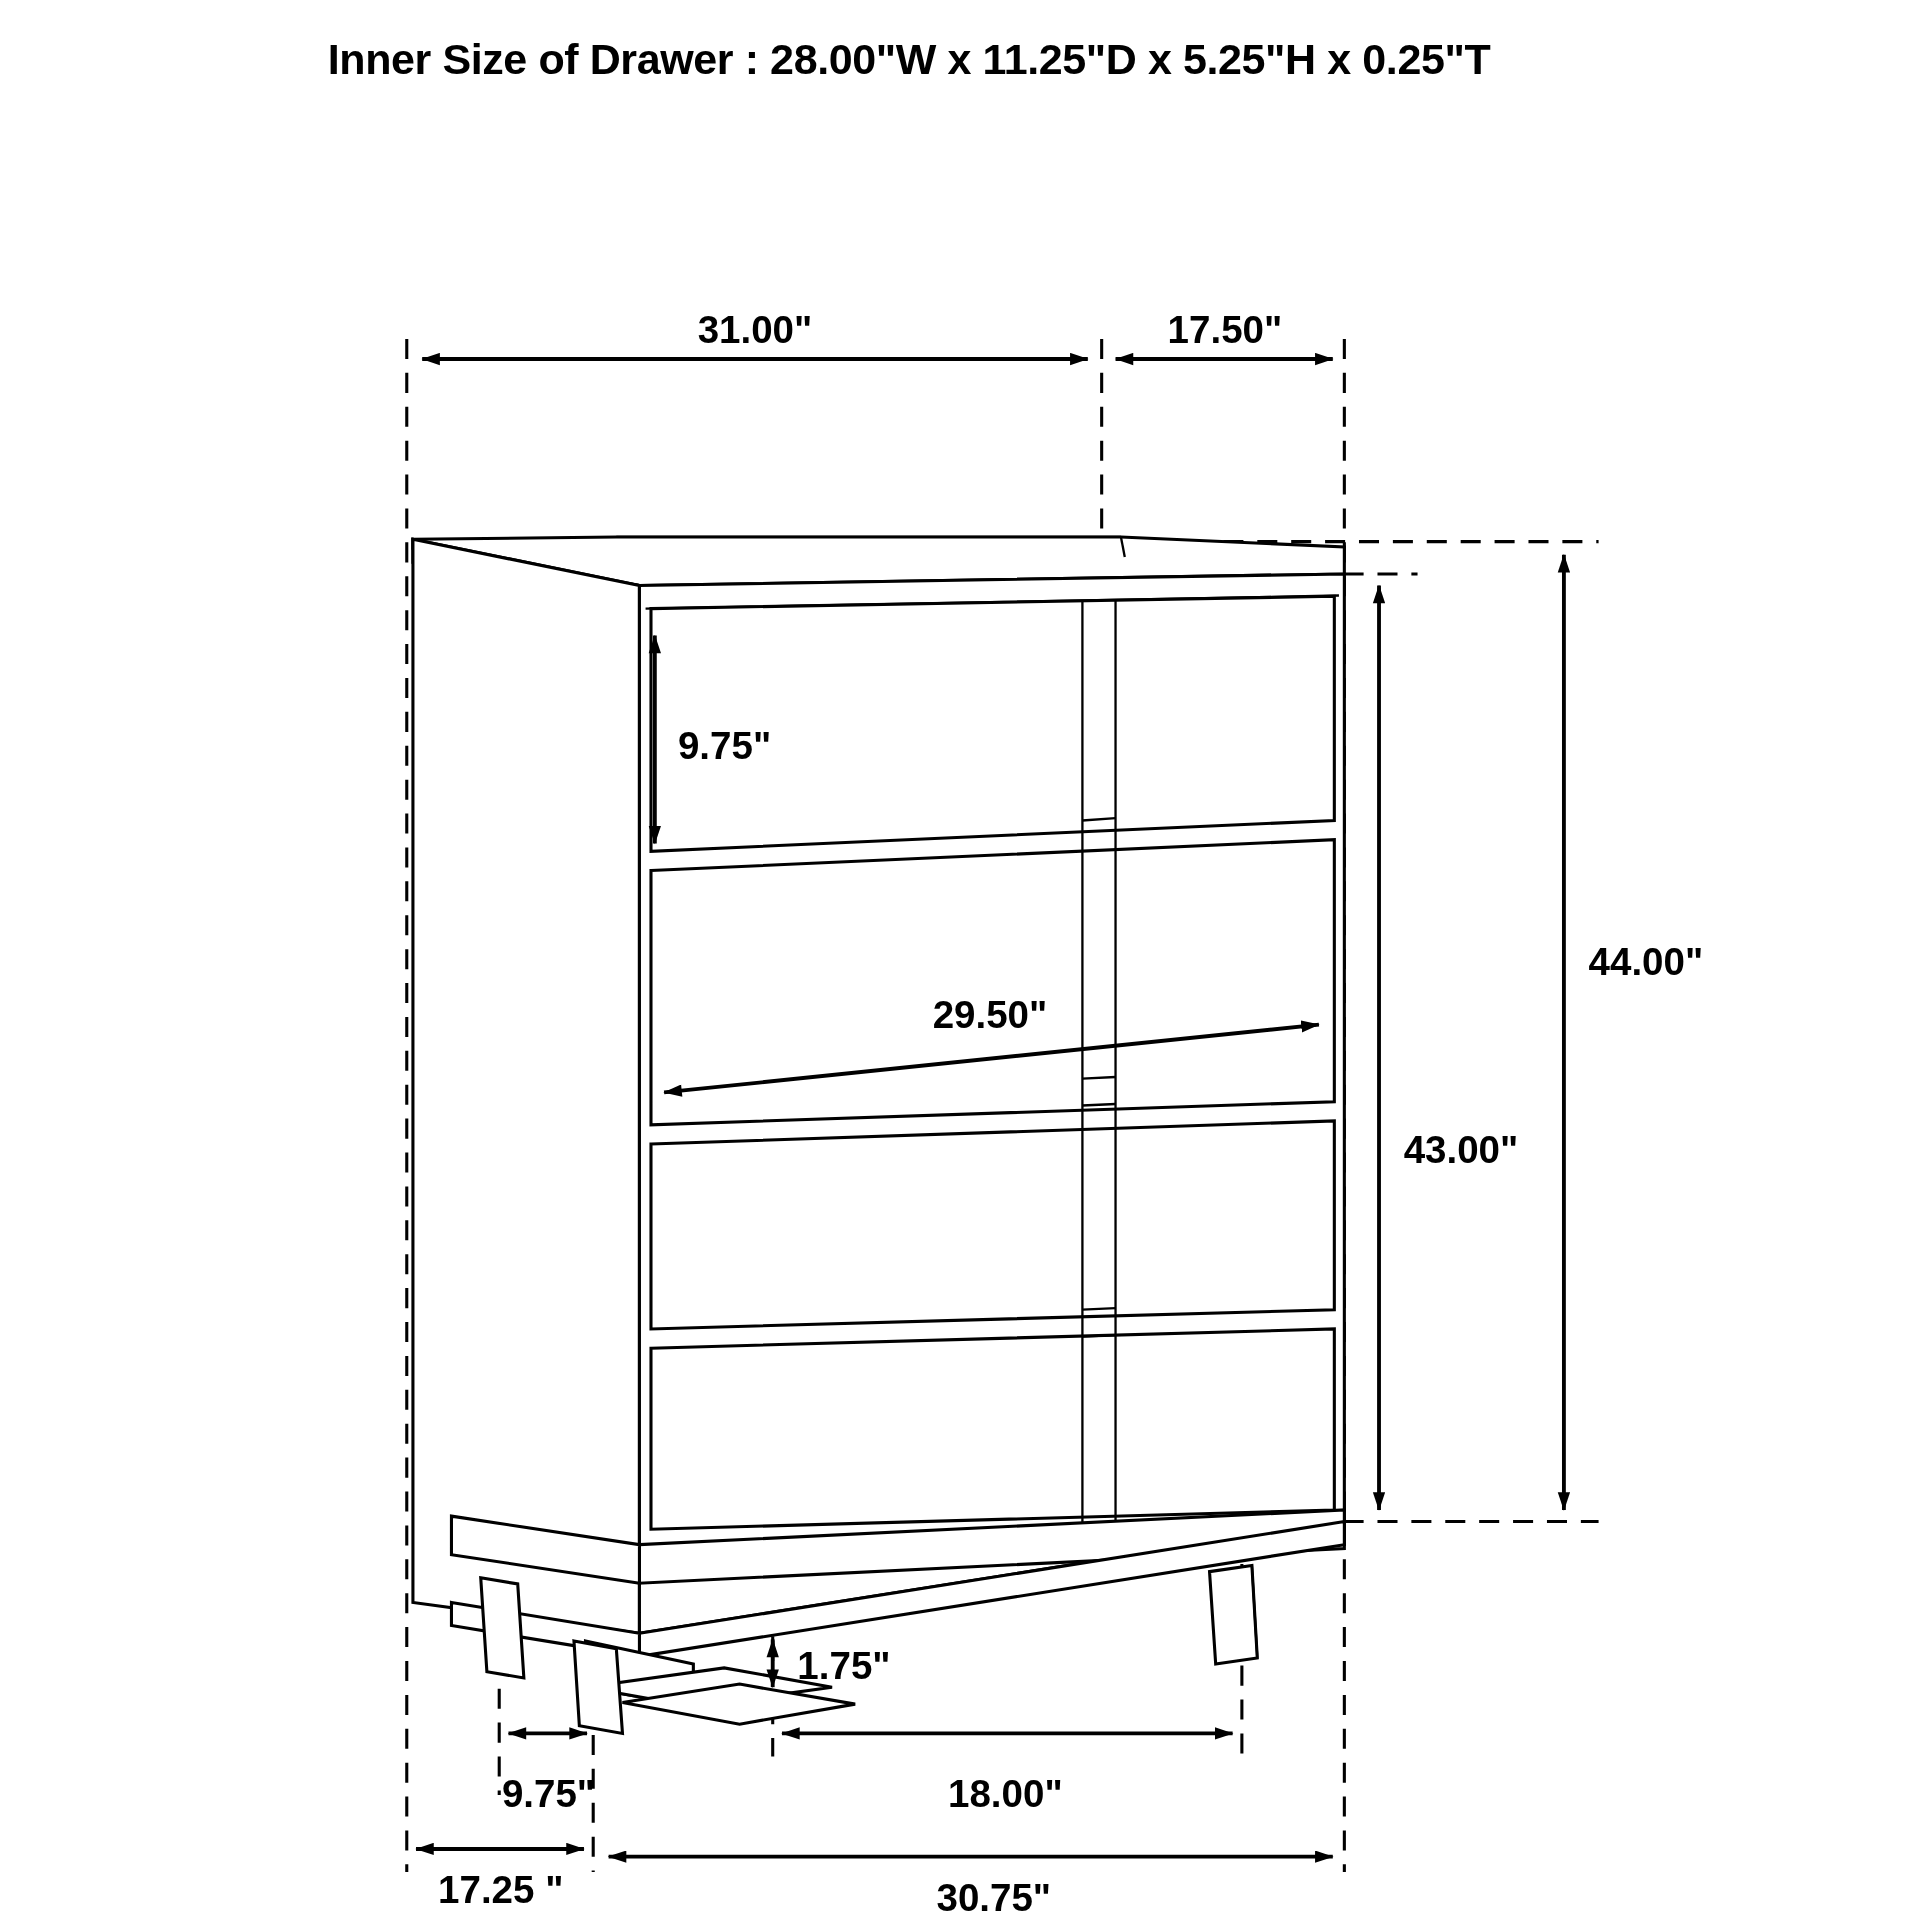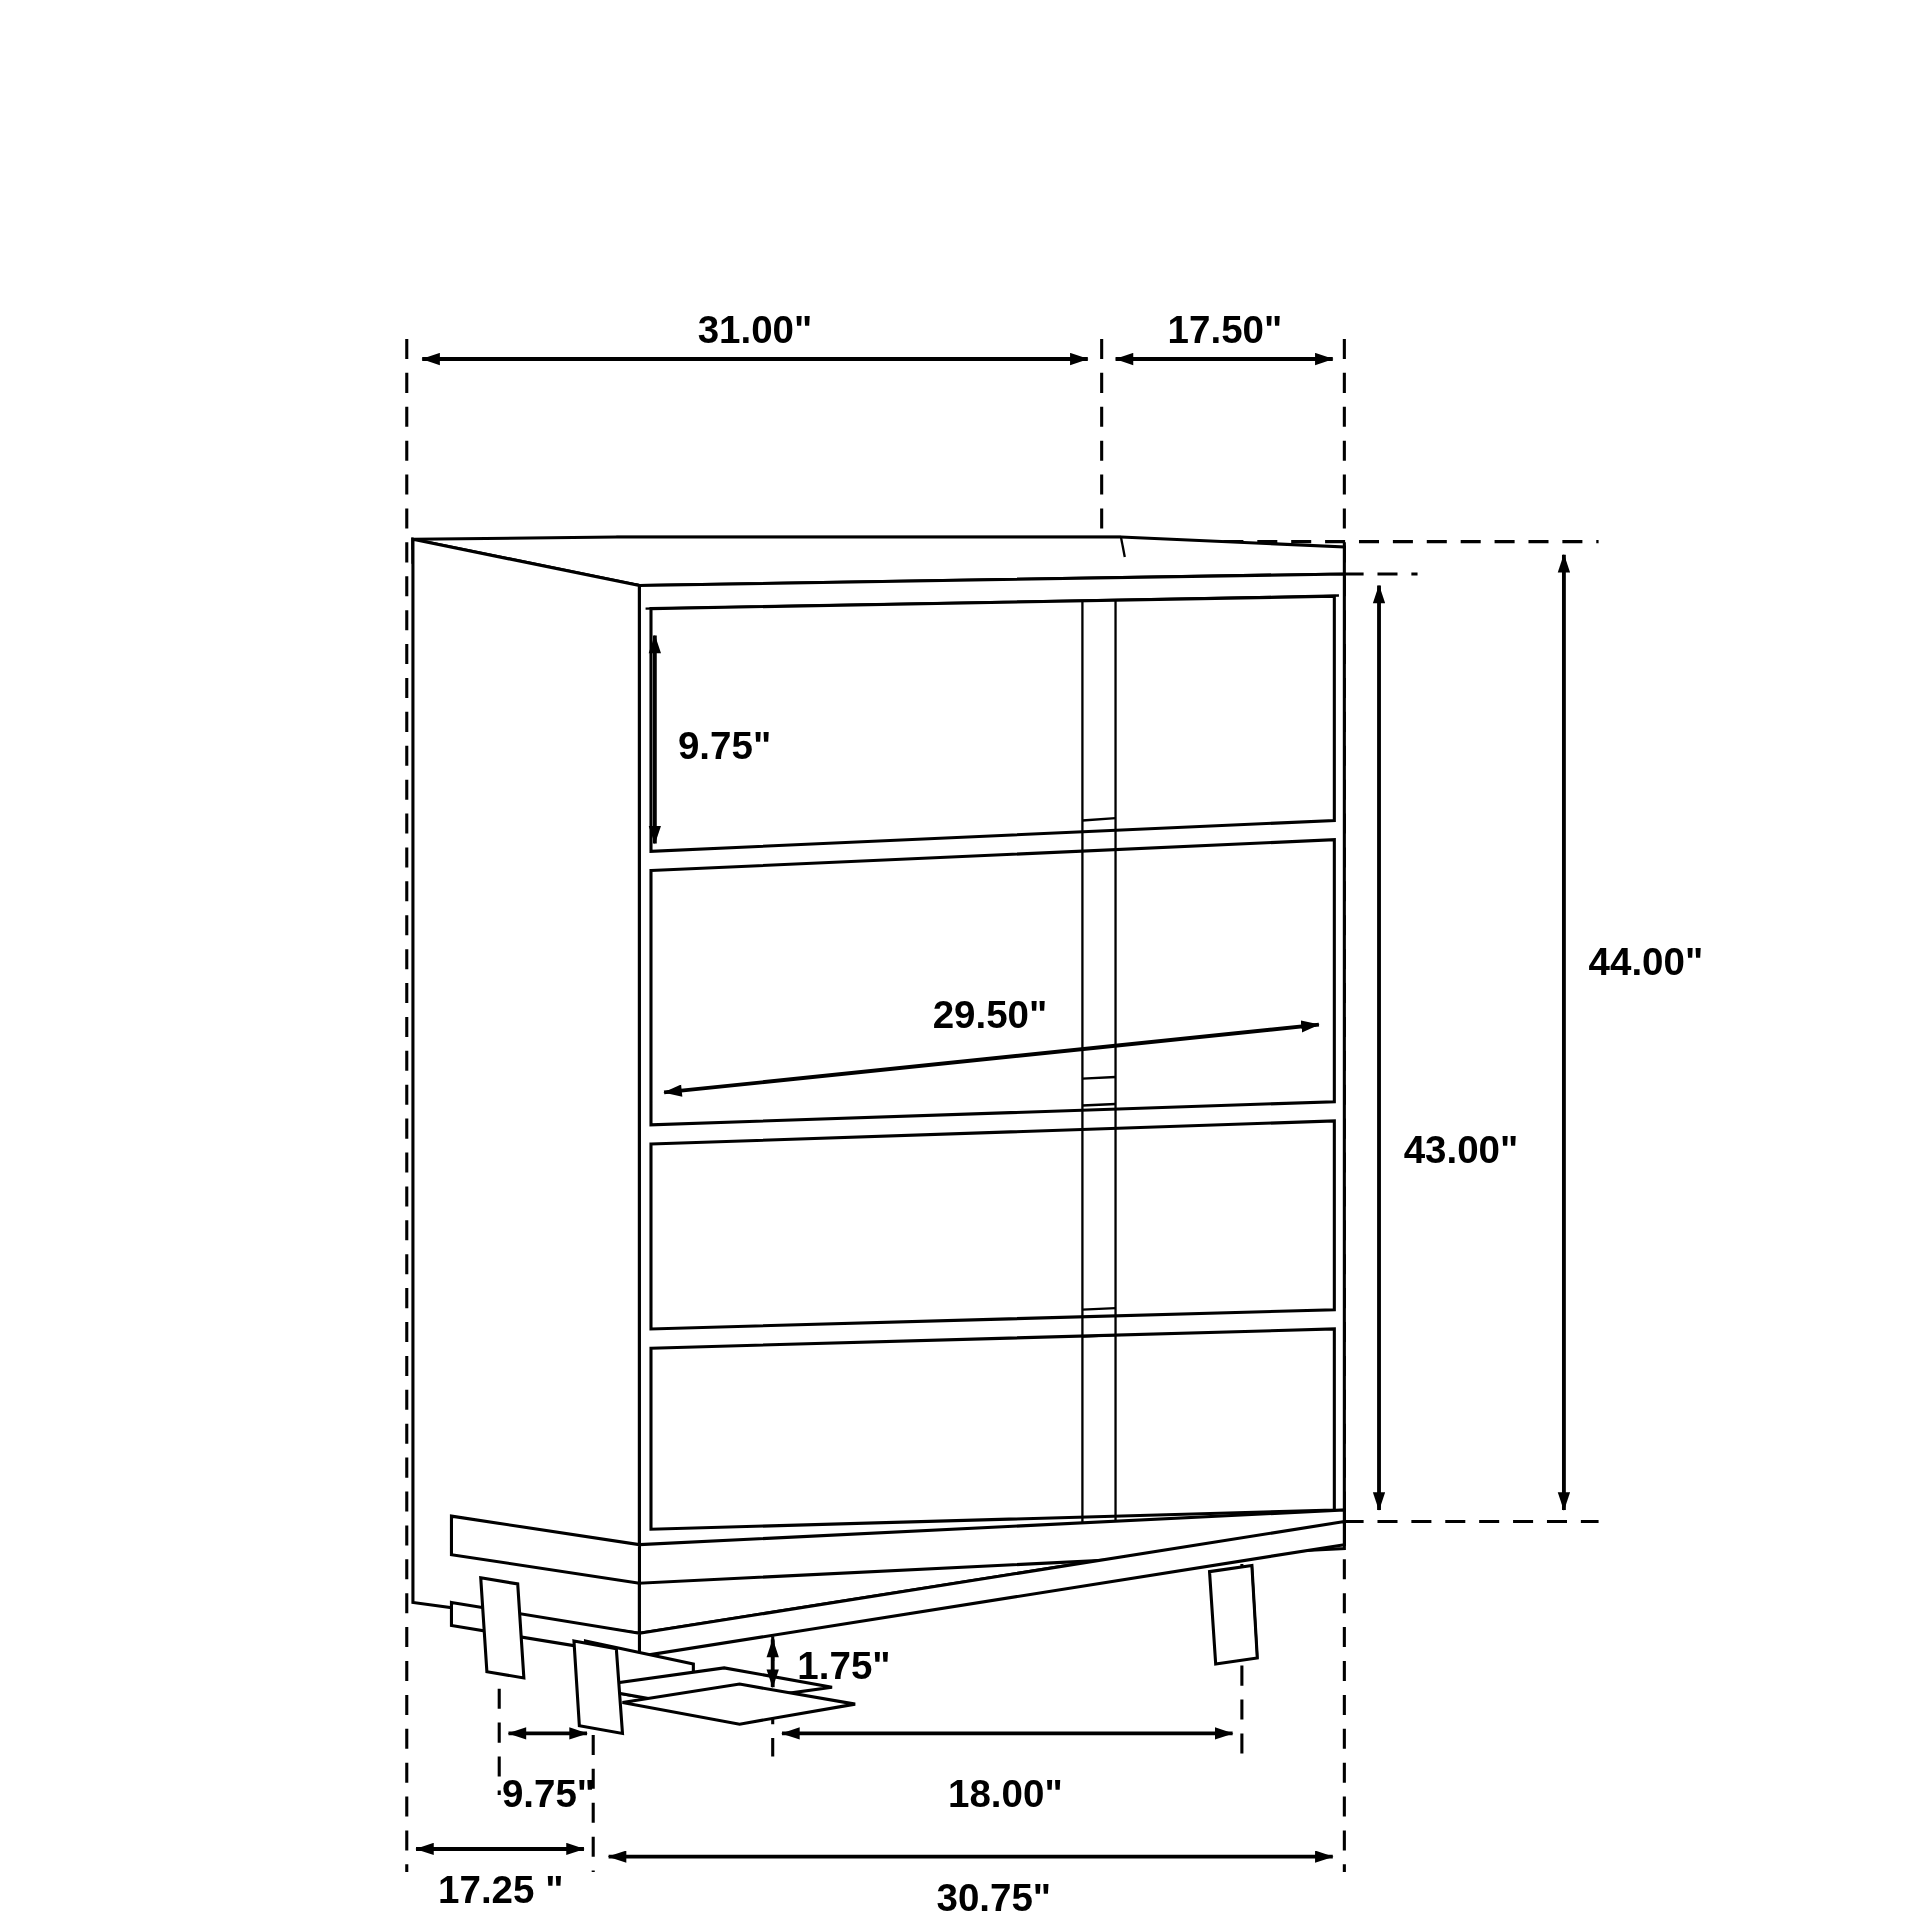--- a/index.html
+++ b/index.html
@@ -63,20 +63,21 @@
     fill: #ffffff;
     stroke: #000000;
     stroke-width: 4;
   }
 </style>
 </head>
 <body>
 
 <div id="stage">
 
+  <div id="title">Inner Size of Drawer : 28.00"W x 11.25"D x 5.25"H x 0.25"T</div>
 
   <svg id="drawing" viewBox="0 0 2500 2500">
     <defs>
       <marker id="arrEnd" markerWidth="26" markerHeight="26" refX="23" refY="8" orient="auto" markerUnits="userSpaceOnUse">
         <path d="M0,0 L24,8 L0,16 Z" fill="#000000"></path>
       </marker>
       <marker id="arrStart" markerWidth="26" markerHeight="26" refX="1" refY="8" orient="auto" markerUnits="userSpaceOnUse">
         <path d="M24,0 L0,8 L24,16 Z" fill="#000000"></path>
       </marker>
     </defs>

